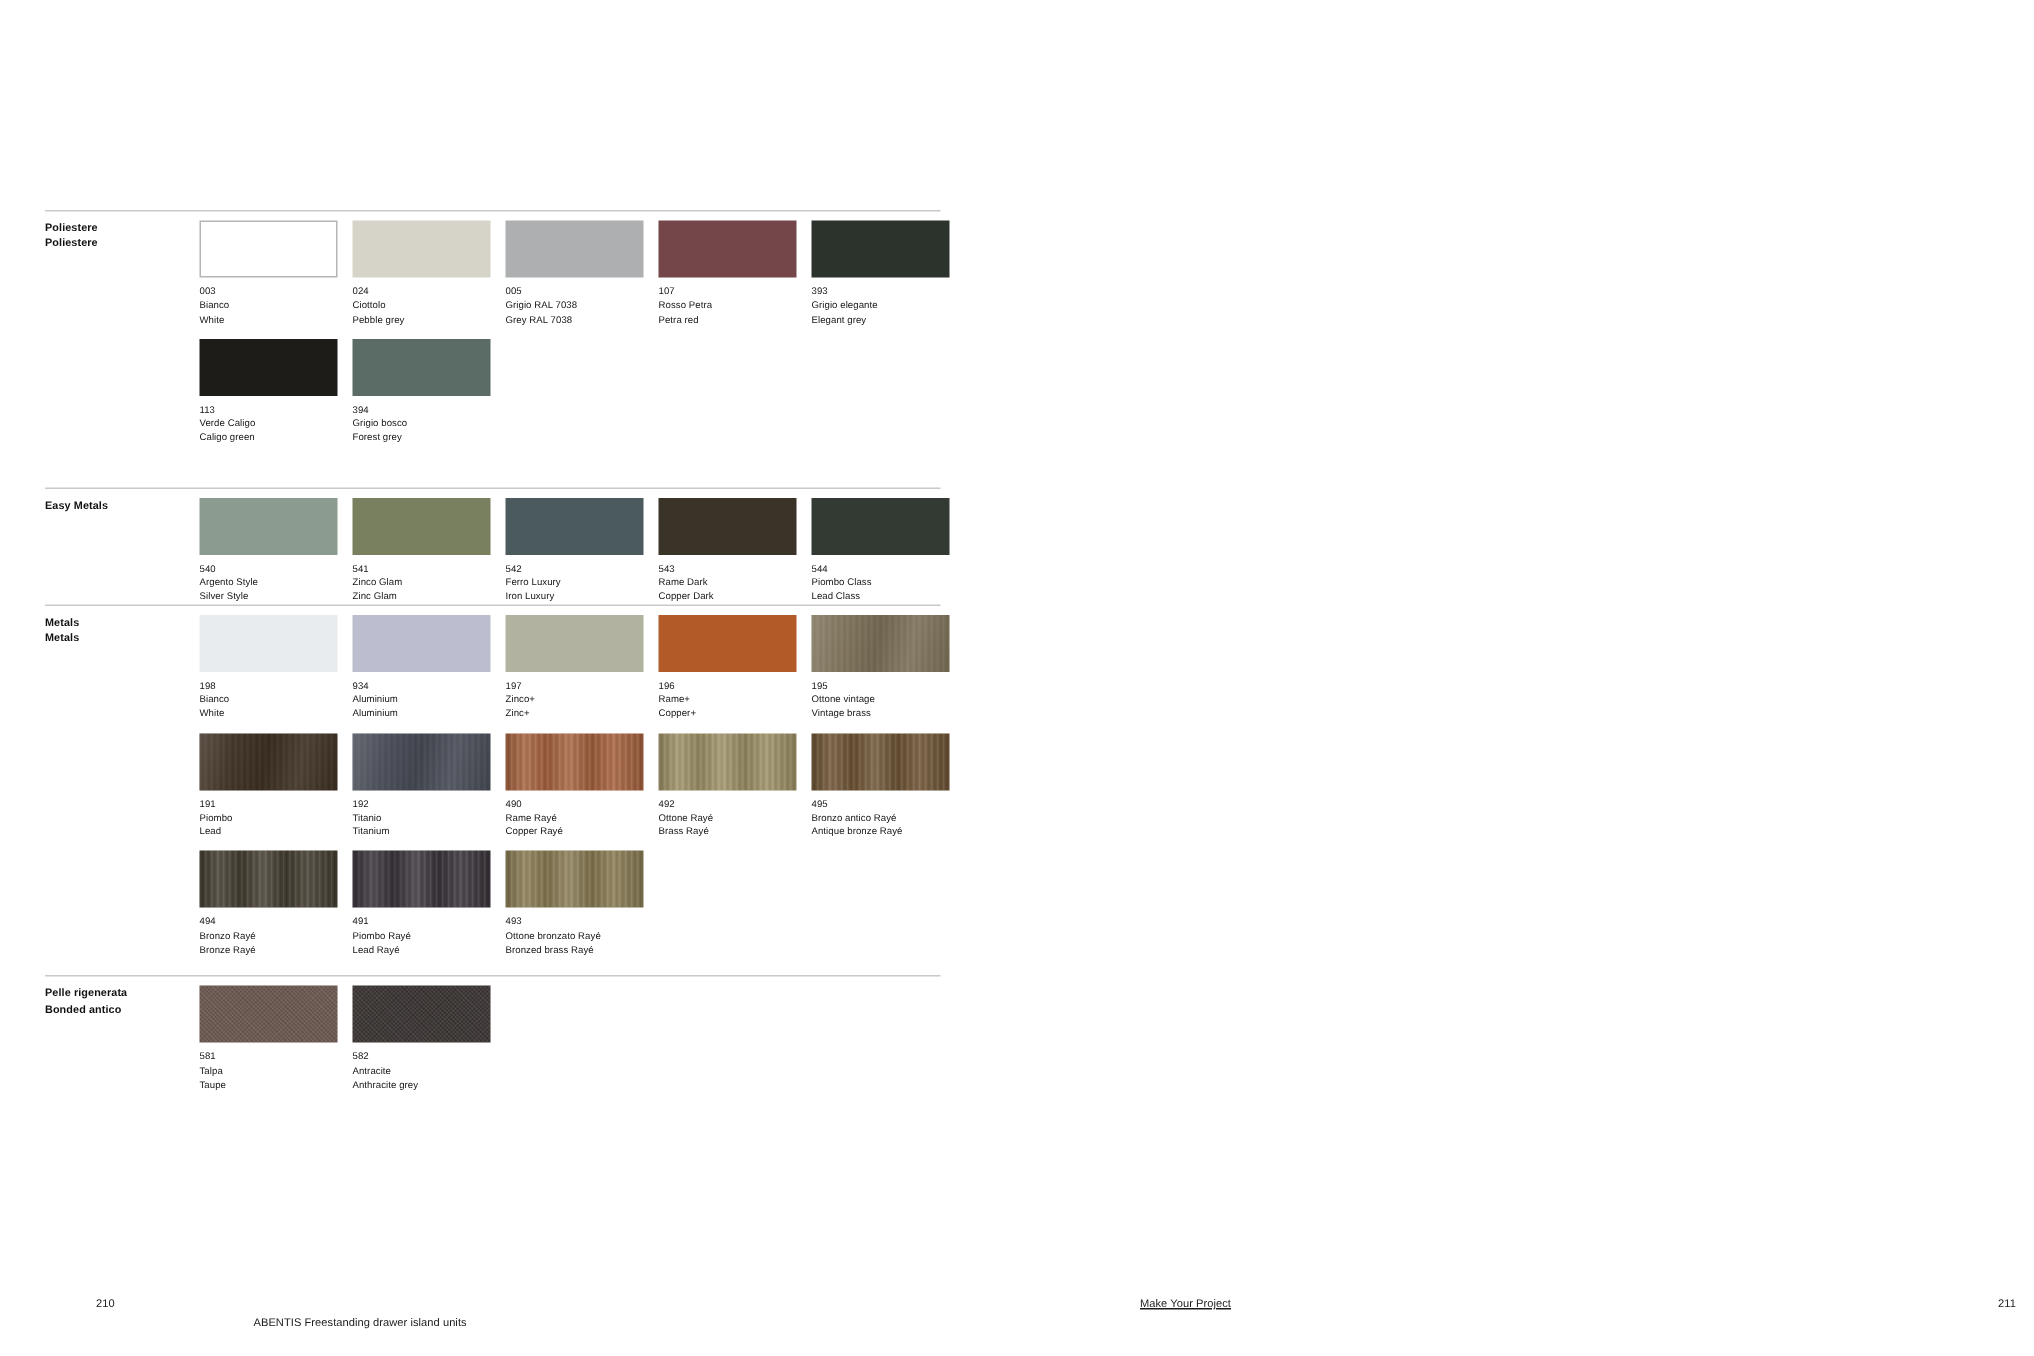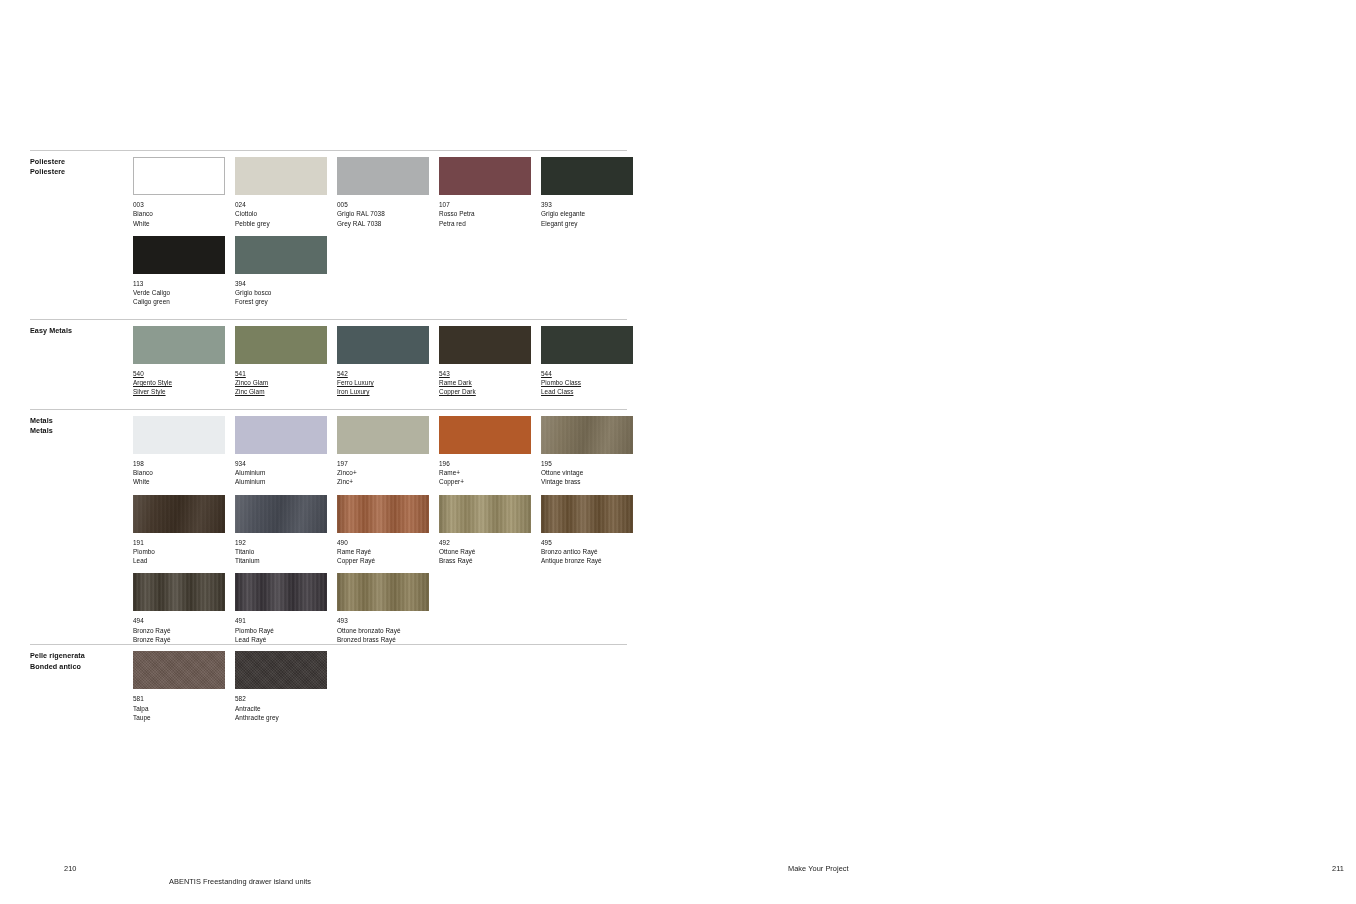--- a/index.html
+++ b/index.html
@@ -22,21 +22,21 @@
     left: 0;
     top: 0;
     width: 1356px;
     height: 904px;
   }
 
   
   .content {
     position: absolute;
     left: 30px;
-    top: 150px;
+    top: 140px;
     width: 597px;
   }
 
   .group {
     position: relative;
     padding-top: 7px;
   }
   .group .rule {
     position: absolute;
     left: 0;
@@ -173,21 +173,21 @@
     top: 864px;
     width: 1356px;
     height: 20px;
     font-size: 7.4px;
     letter-spacing: 0.04px;
     color: #1a1a1a;
   }
   .footer span { position: absolute; white-space: nowrap; padding-left: 33px; }
   .f-pageleft  { left: 31px;  top: 0; }
   .f-caption   { left: 136px; top: 13px; }
-  .f-center    { left: 755px; top: 0; }
+  .f-center    { left: 727px; top: 0; text-decoration: underline; }
   .f-pageright { left: 1299px; top: 0; text-align: right; }
 </style>
 </head>
 <body>
 
 <div class="page">
 
   <div class="content">
       <div class="group">
         <div class="rule"></div>
@@ -251,21 +251,21 @@
               <div class="chip tex-flat" style="background: rgb(91, 107, 102);"></div>
               <div class="caption">
                 <div>394</div>
                 <div>Grigio bosco</div>
                 <div>Forest grey</div>
               </div>
             </div>
           </div>
         </div>
       </div>
-      <div class="group" style="margin-top: 12px; text-decoration: underline;">
+      <div class="group" style="margin-top: 28px;">
         <div class="rule"></div>
         <div class="group-label">
           <div>Easy Metals</div>
         </div>
         <div class="rows">
           <div class="row">
             <div class="swatch-cell">
               <div class="chip tex-matte" style="background: rgb(140, 155, 144);"></div>
               <div class="caption">
                 <div>540</div>
@@ -301,21 +301,21 @@
               <div class="chip tex-matte" style="background: rgb(51, 58, 51);"></div>
               <div class="caption">
                 <div>544</div>
                 <div>Piombo Class</div>
                 <div>Lead Class</div>
               </div>
             </div>
           </div>
         </div>
       </div>
-      <div class="group" style="margin-top: 12px;">
+      <div class="group" style="">
         <div class="rule"></div>
         <div class="group-label">
           <div>Metals</div>
           <div>Metals</div>
         </div>
         <div class="rows">
           <div class="row">
             <div class="swatch-cell">
               <div class="chip tex-flat" style="background: rgb(233, 236, 238);"></div>
               <div class="caption">
@@ -420,21 +420,21 @@
               <div class="chip tex-raye" style="background: rgb(136, 122, 82);"></div>
               <div class="caption">
                 <div>493</div>
                 <div>Ottone bronzato Rayé</div>
                 <div>Bronzed brass Rayé</div>
               </div>
             </div>
           </div>
         </div>
       </div>
-      <div class="group" style="">
+      <div class="group" style="margin-top: 12px;">
         <div class="rule"></div>
         <div class="group-label">
           <div>Pelle rigenerata</div>
           <div>Bonded antico</div>
         </div>
         <div class="rows">
           <div class="row">
             <div class="swatch-cell">
               <div class="chip tex-grain" style="background: rgb(106, 88, 80);"></div>
               <div class="caption">

